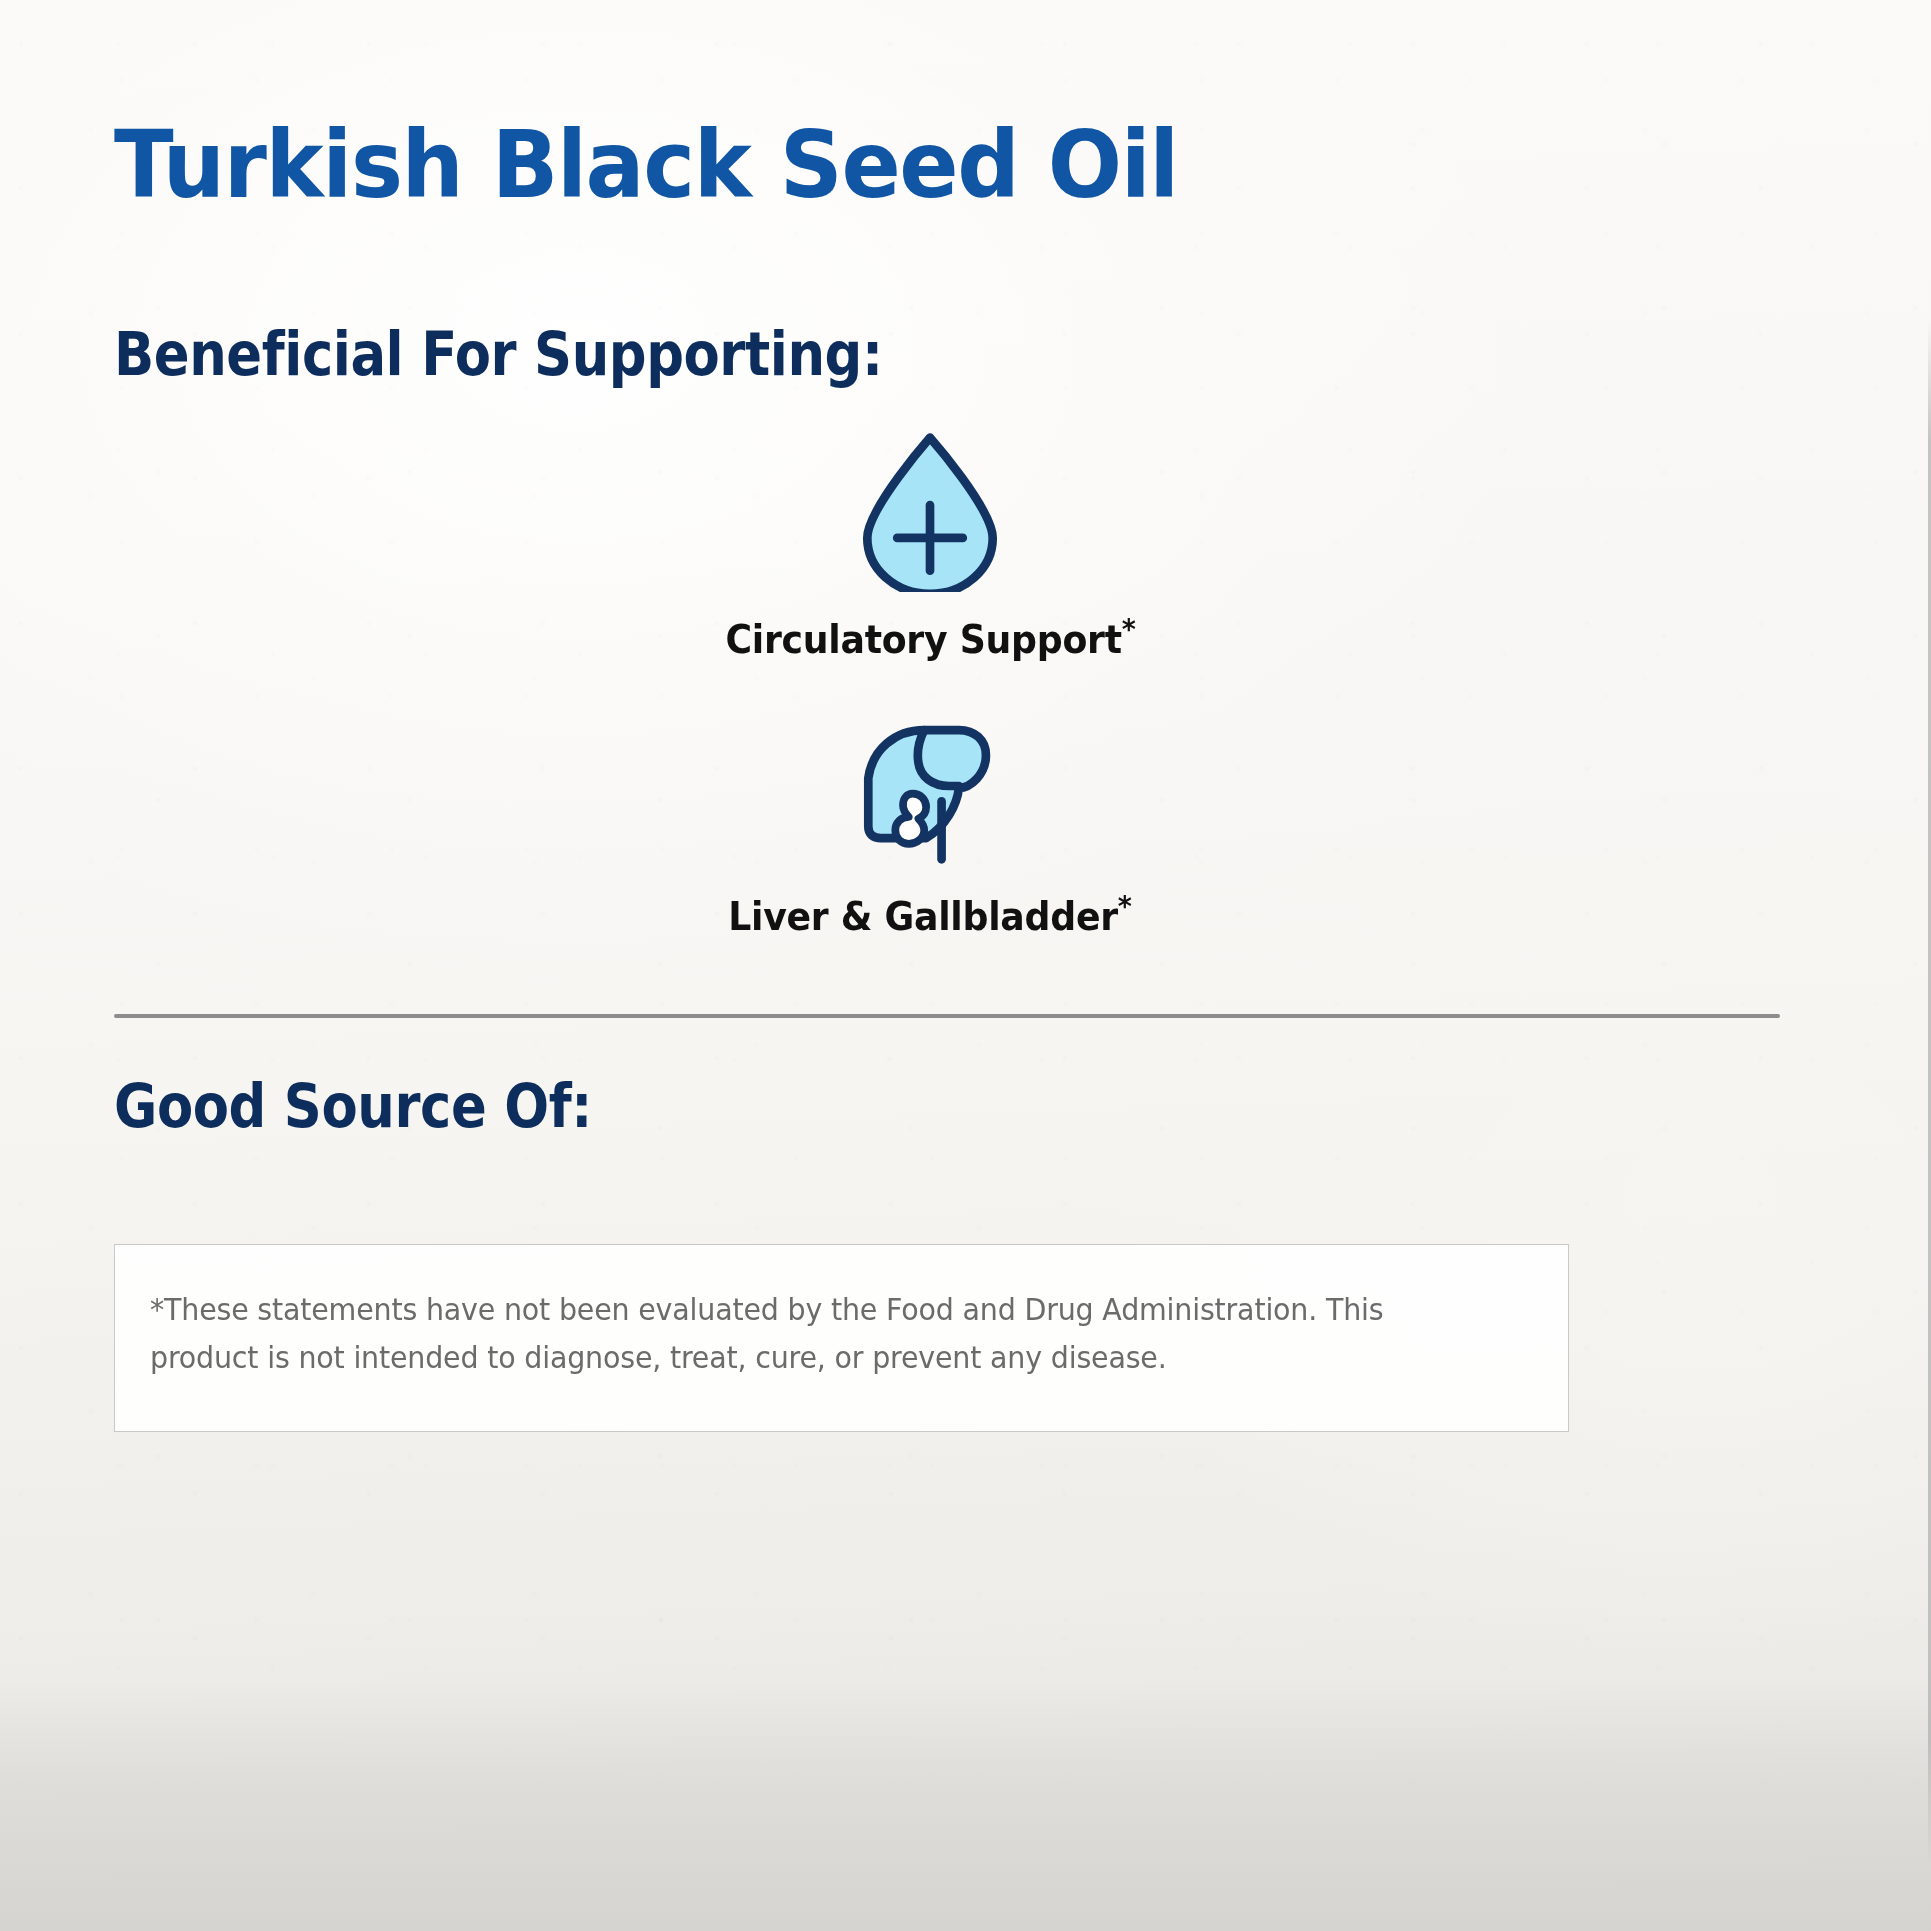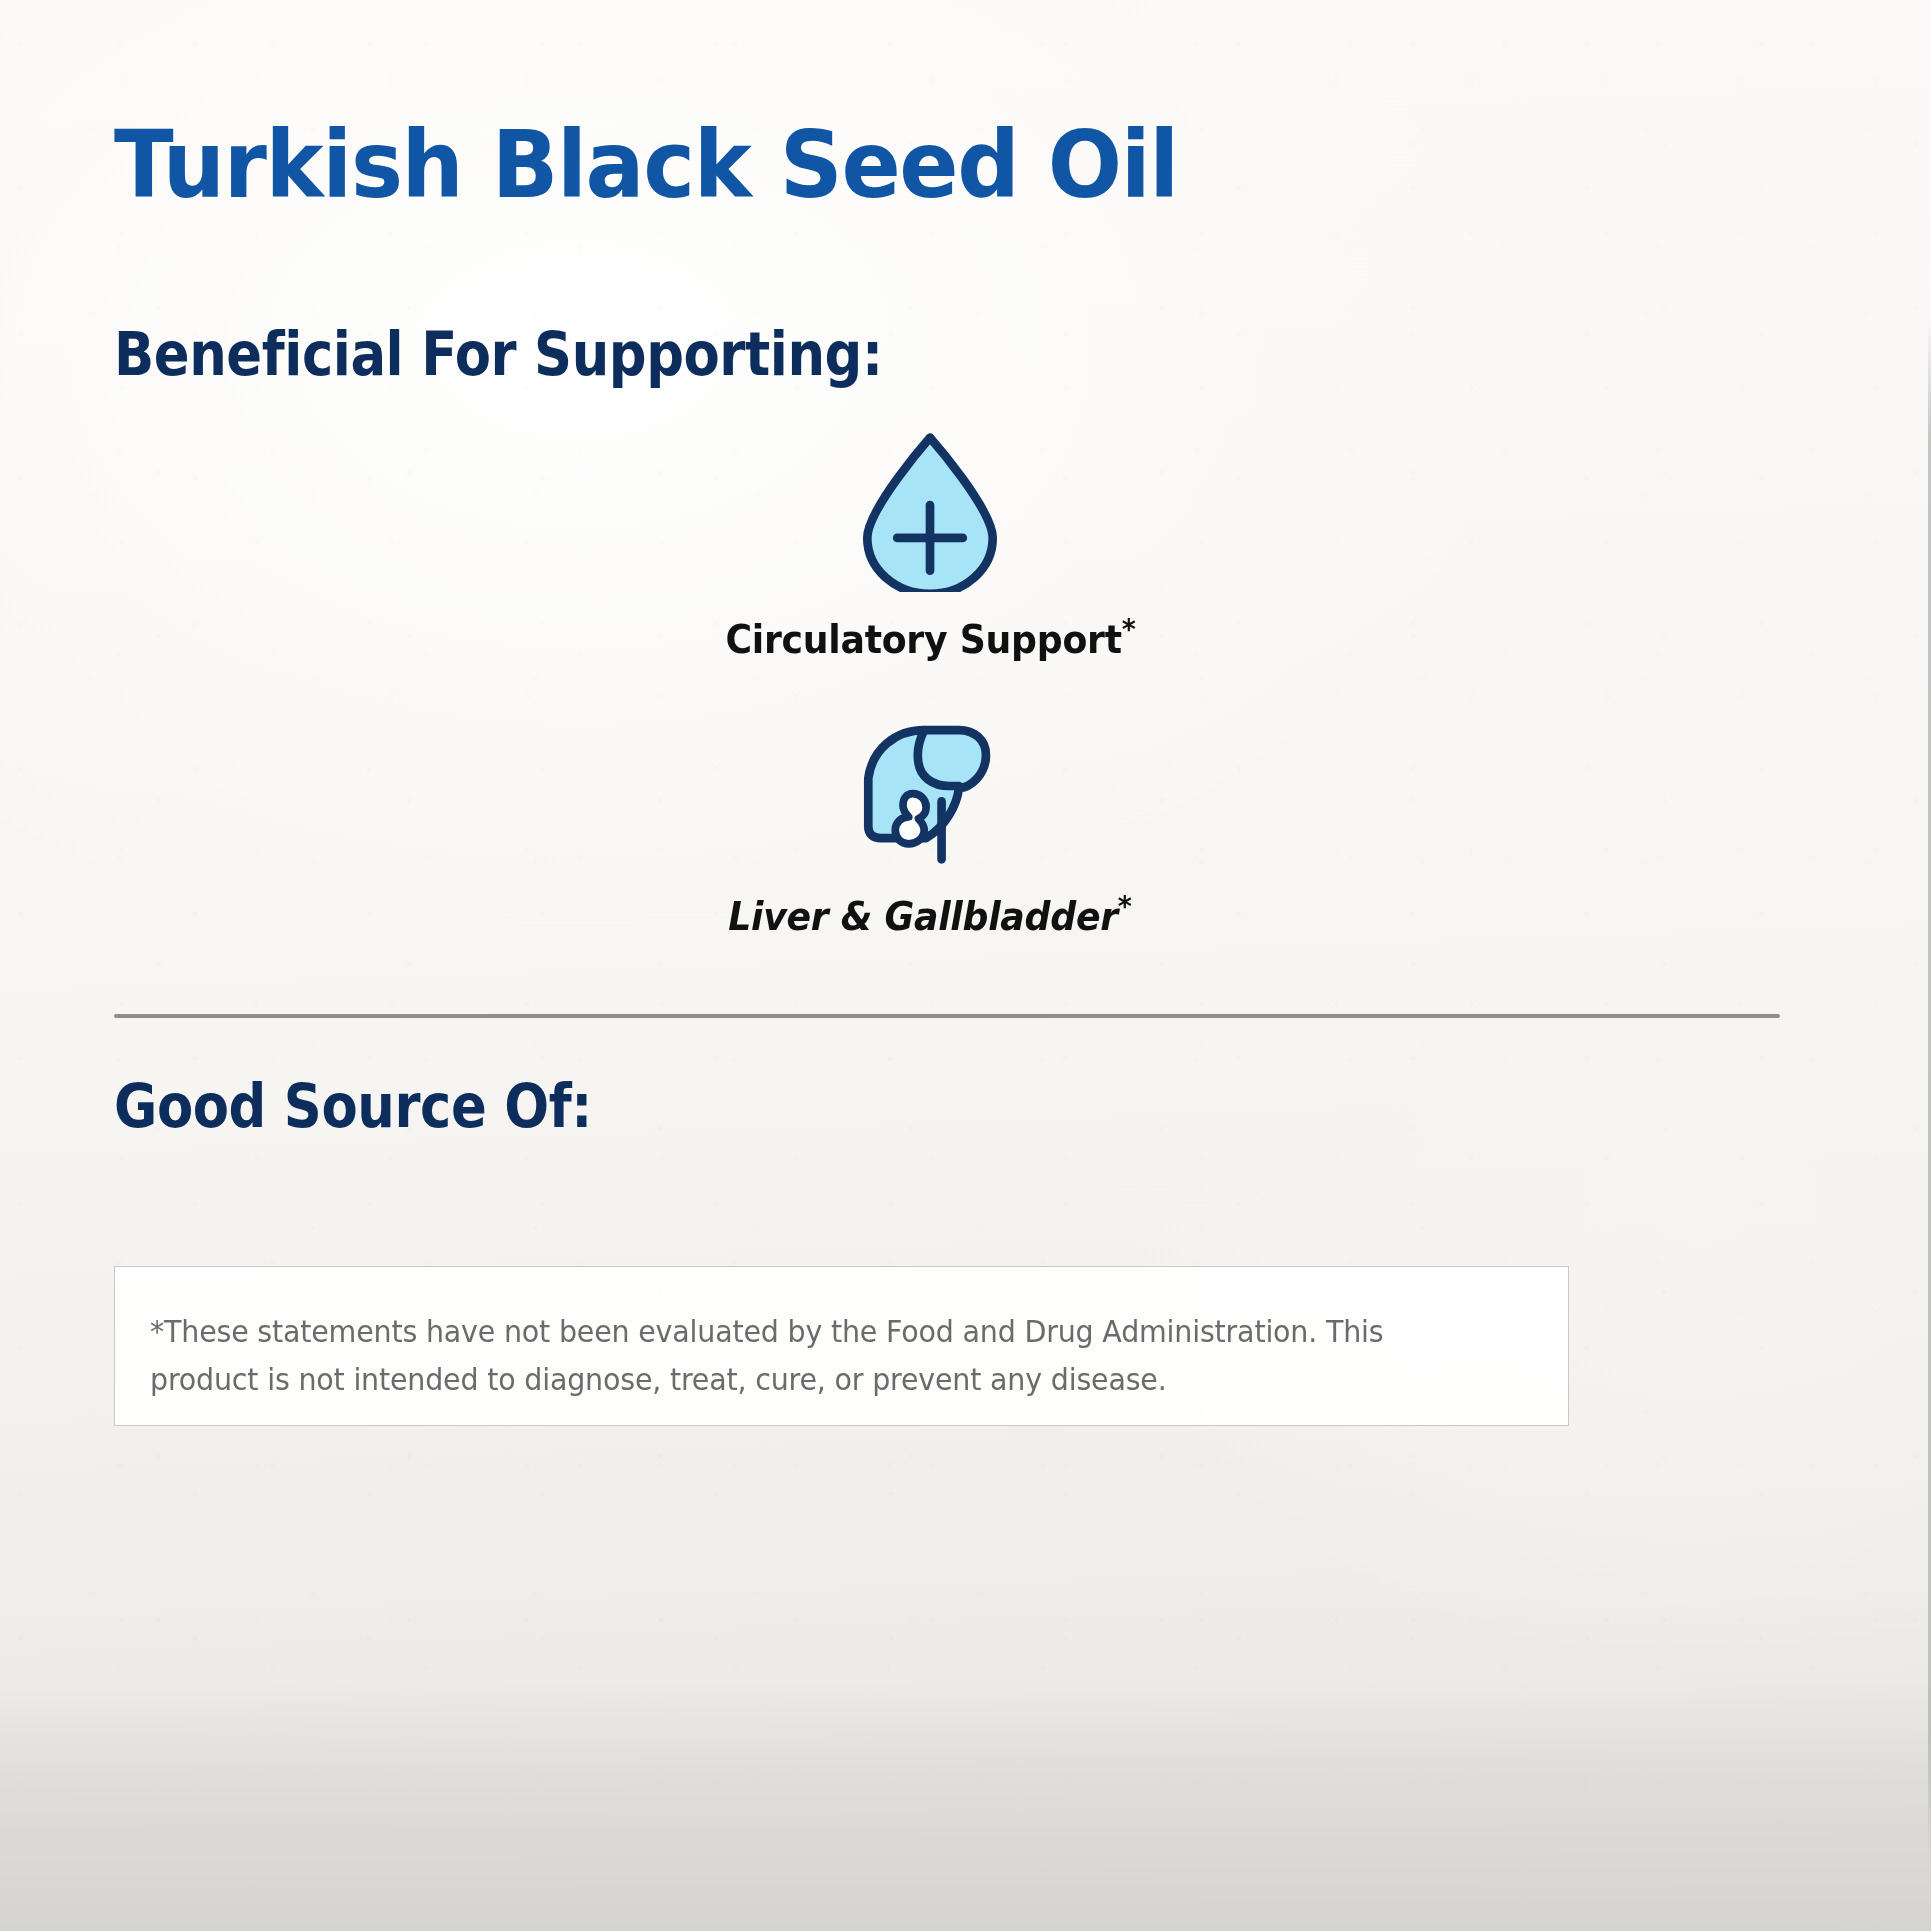--- a/index.html
+++ b/index.html
@@ -69,21 +69,21 @@
   #beneficial-head { margin-top:106px; }
   #goodsource-head { margin-top:53px; }
 
   
   .icon-grid {
     display:grid;
     grid-template-columns:repeat(1, 1fr);
     width:1632px;
   }
   #grid-beneficial-1 { margin-top:37px; }
-  #grid-beneficial-2 { margin-top:41px;font-style:italic; }
+  #grid-beneficial-2 { margin-top:41px; }
   #grid-source { margin-top:60px; }
 
   .cell {
     display:flex;
     flex-direction:column;
     align-items:center;
     justify-content:flex-start;
   }
   .icon-box {
     height:166px;
@@ -111,25 +111,25 @@
   #divider {
     margin-top:75px;
     height:3.9px;
     width:1666px;
     background:#8d8d8d;
     border-radius:1.9px;
   }
 
   
   #disclaimer-box {
-    margin-top:65px;
+    margin-top:43px;
     width:1455px;
     border:1.9px solid #c9c9c7;
     background:rgba(255,255,255,0.88);
-    padding:41px 35px 20px 35px;
+    padding:41px 35px 48px 35px;
   }
   #disclaimer-text {
     font-family:"DejaVu Sans", sans-serif;
     font-size:30px;
     line-height:1.62;
     color:#6b6b6b;
     letter-spacing:-0.2px;
     transform:scaleX(0.95);
     transform-origin:left top;
   }

